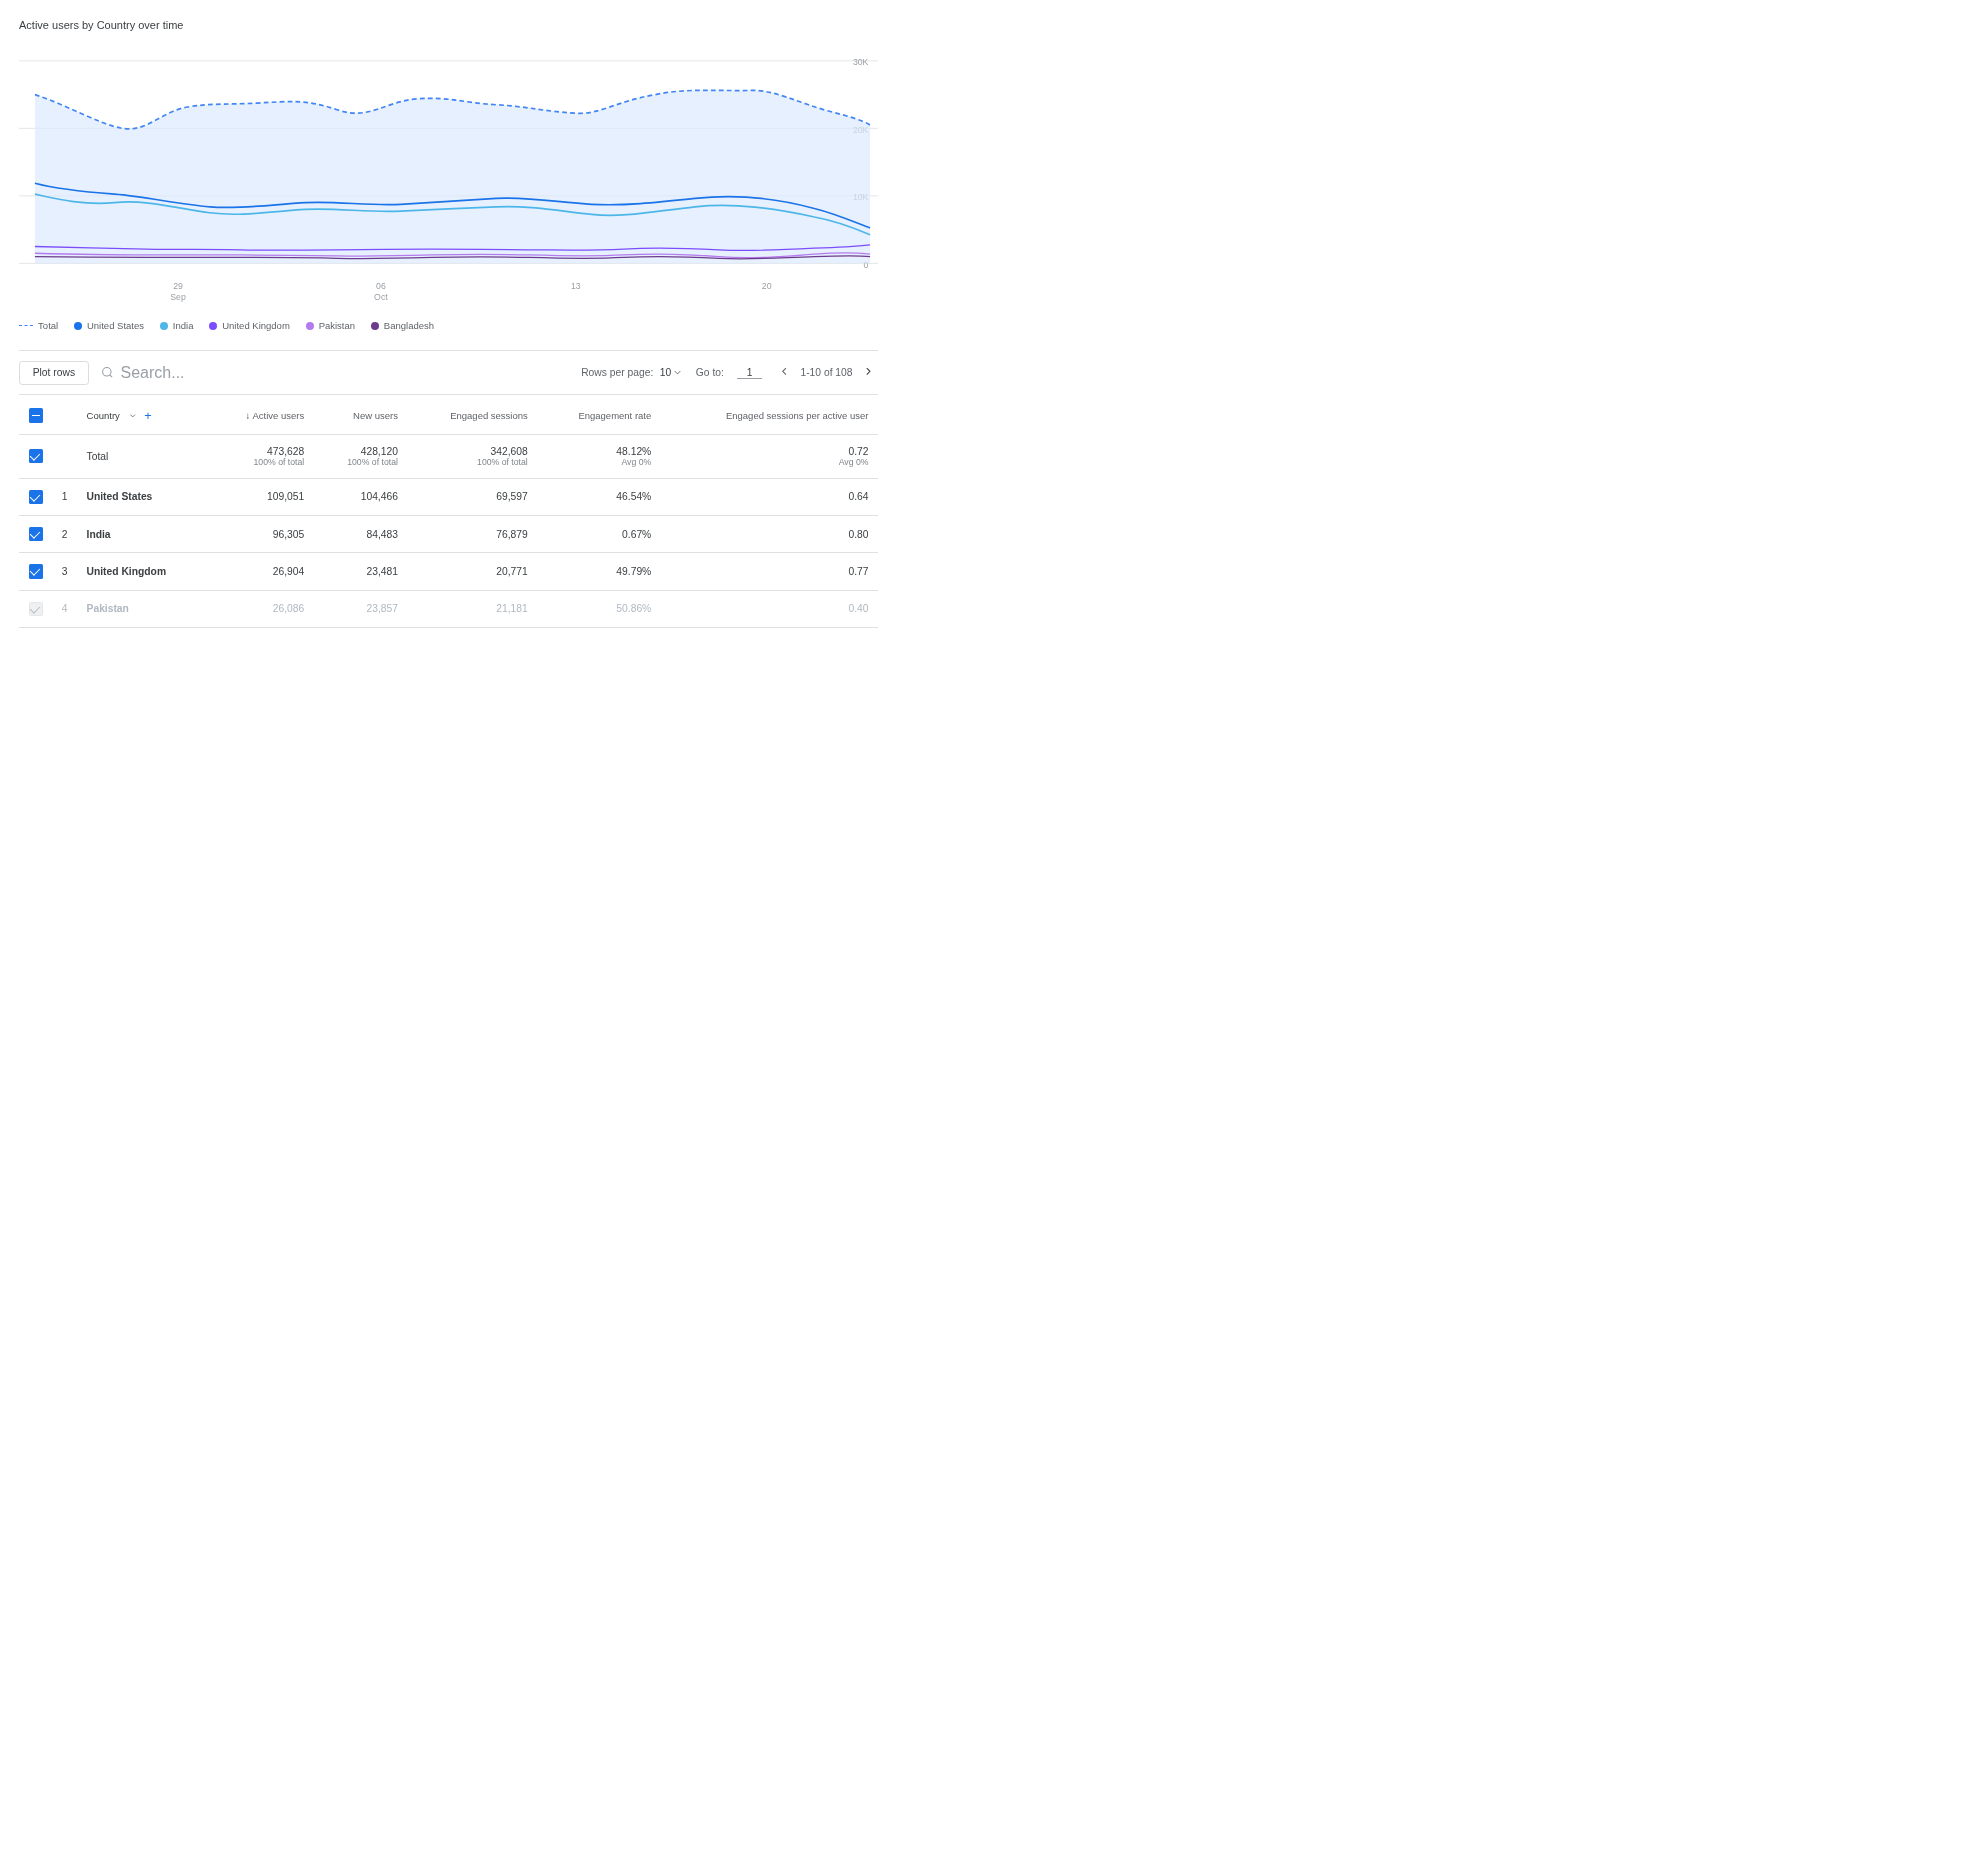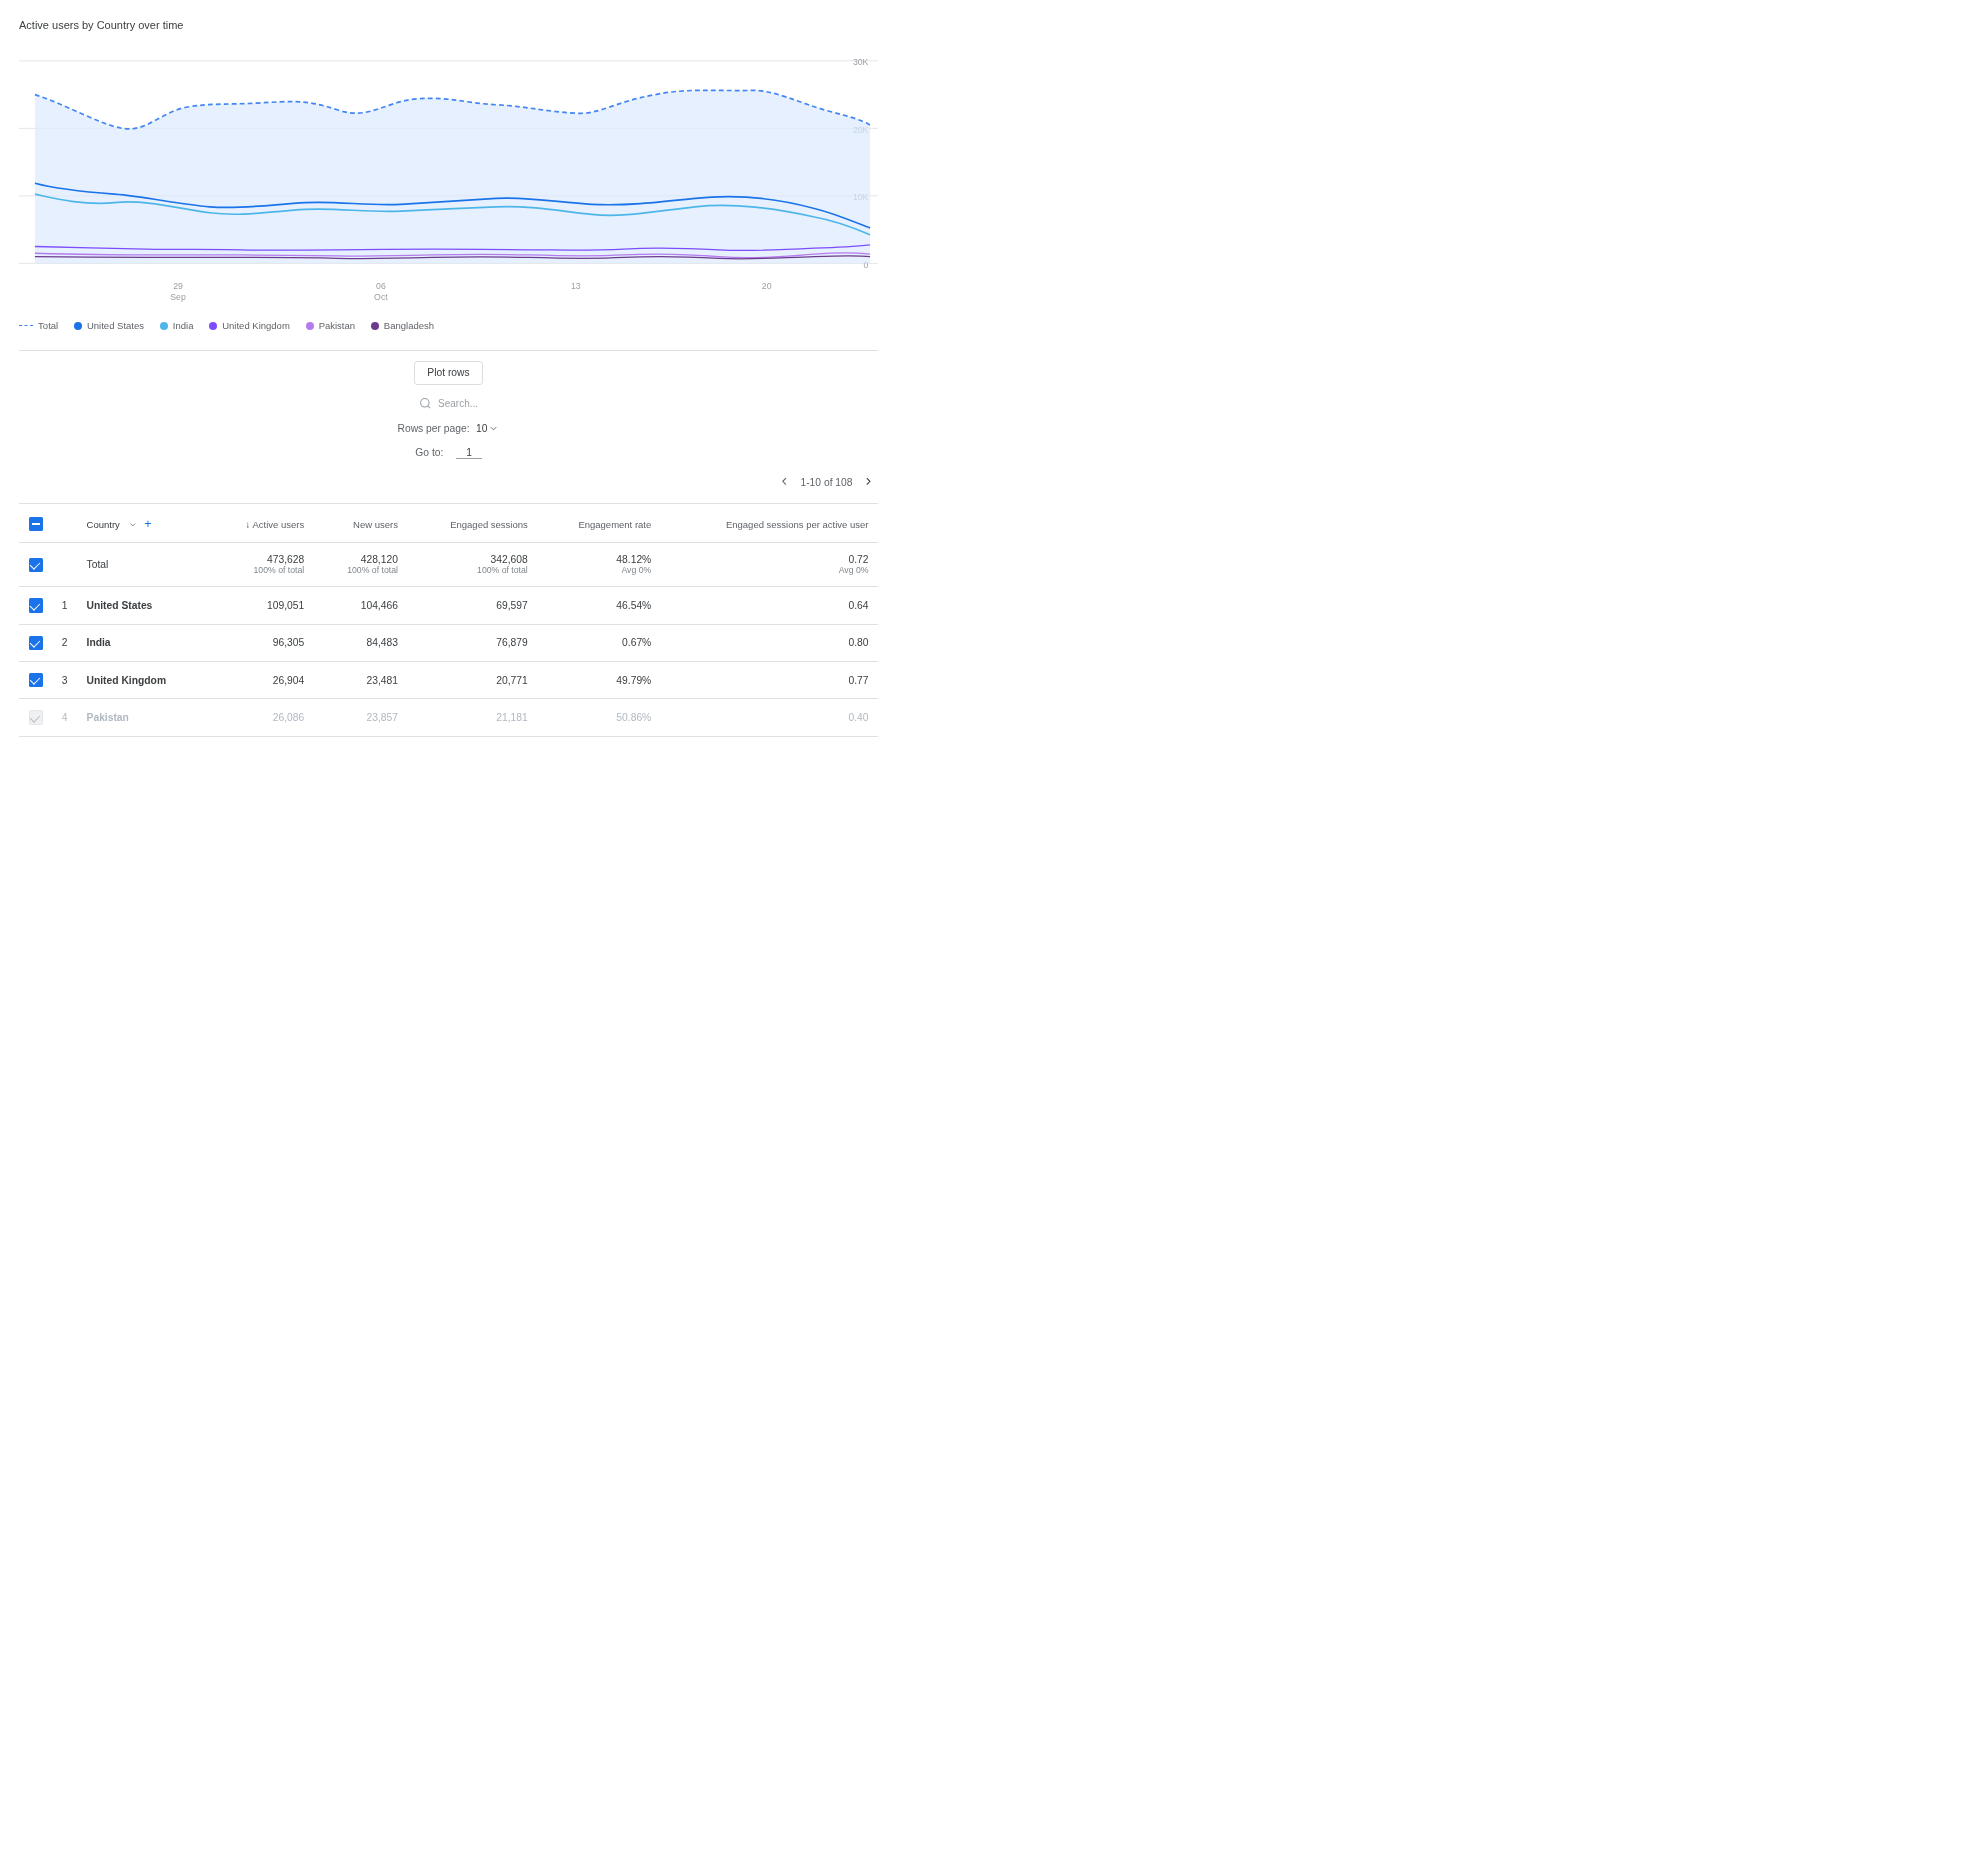--- a/index.html
+++ b/index.html
@@ -62,40 +62,39 @@
 
     
     .table-controls {
       display: flex;
       align-items: center;
       gap: 12.7px;
       padding: 9.5px 0;
       border-top: 0.8px solid #e0e0e0;
       border-bottom: 0.8px solid #e0e0e0;
       margin-bottom: 0;
-      flex-direction: column;
     }
 
     .plot-rows-btn {
       border: 0.8px solid #dadce0;
       background: #fff;
       padding: 5.6px 12.7px;
       font-size: 10.3px;
       color: #3c4043;
       border-radius: 3.2px;
       cursor: pointer;
       white-space: nowrap;
     }
 
     .search-box {
       display: flex;
       align-items: center;
       gap: 6.4px;
       color: #9aa0a6;
-      font-size: 10px;
+      font-size: 16px;
       flex: 1;
     }
 
     .rows-per-page {
       display: flex;
       align-items: center;
       gap: 6.4px;
       white-space: nowrap;
       color: #5f6368;
     }

